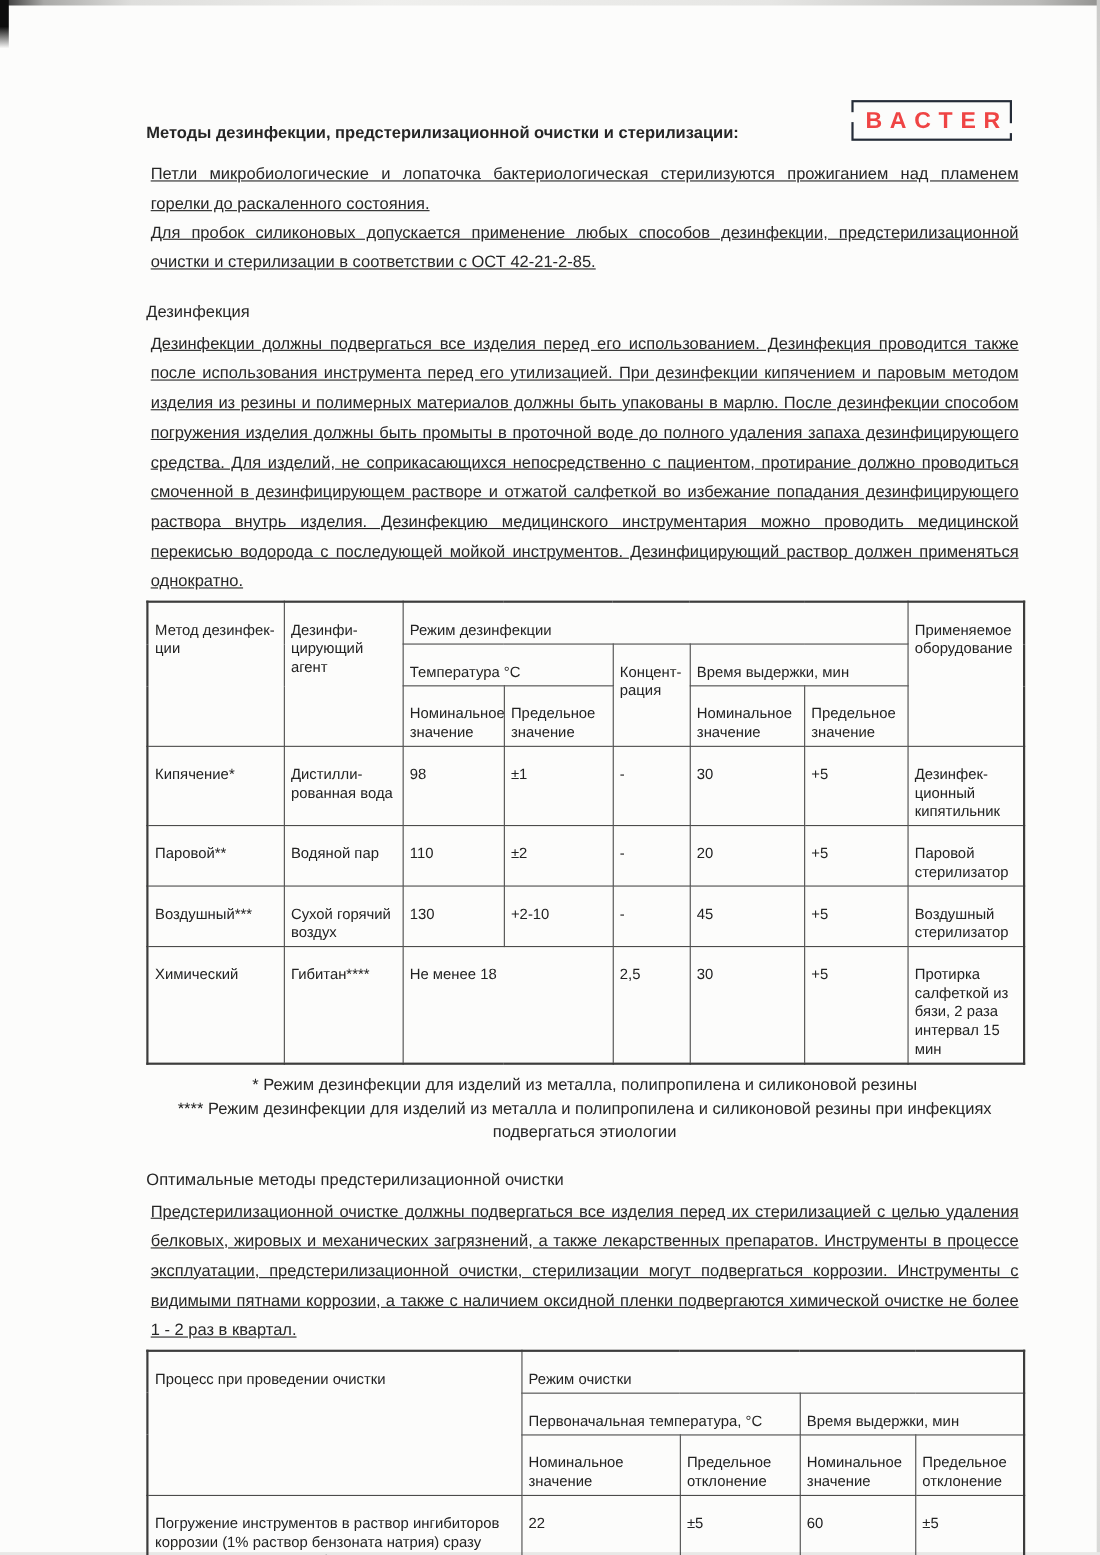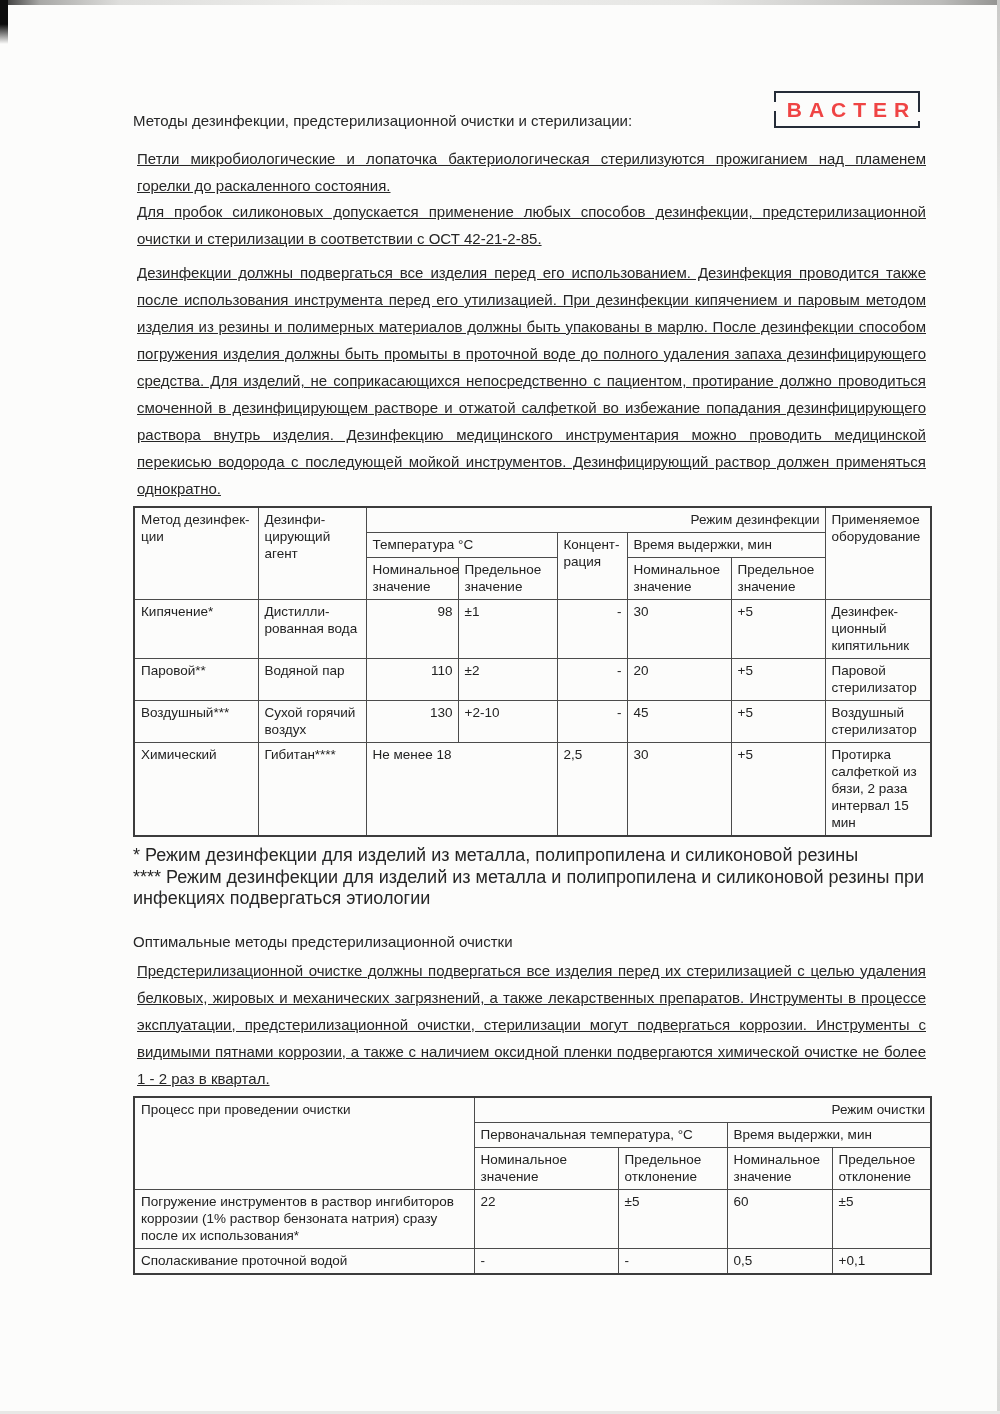--- a/index.html
+++ b/index.html
@@ -13,34 +13,34 @@
         background:linear-gradient(#c9c9c7,#ececea 15%,#e7e7e5 85%,#d8d8d6);}
   .scan-bottom{position:absolute;bottom:0;left:0;width:100%;height:3px;background:#e8e8e6;}
 
   .logo{position:absolute;top:91px;left:774px;width:146px;height:37px;box-sizing:border-box;
         border:2.5px solid #252c38;display:flex;align-items:center;justify-content:center;
         font-size:21px;font-weight:600;letter-spacing:7px;color:#ef4444;padding-left:9px;}
   .logo::before{content:"";position:absolute;left:-3px;top:9px;width:4px;height:9px;background:#fcfcfb;}
   .logo::after{content:"";position:absolute;right:-3px;top:19px;width:4px;height:9px;background:#fcfcfb;}
 
   .content{position:absolute;left:133px;top:0;width:797px;}
-  .title{font-size:15px;font-weight:normal;margin:112px 0 16px 0;}
+  .title{font-size:15px;font-weight:bold;margin:112px 0 16px 0;}
   .para{font-size:15px;line-height:26.5px;text-align:justify;margin:4px;text-decoration:underline;}
   .intro{margin-top:17px;}
   .heading{font-size:15px;margin-top:23px;}
   .para-body{margin-top:7px;line-height:27px;}
   .table-label{font-size:15px;margin-top:25px;margin-bottom:4px;}
 
   table.t{border-collapse:collapse;width:797px;table-layout:fixed;font-size:13.5px;line-height:17px;
         color:#222;border:2px solid #3c3c3c;margin:0;}
-  table.t th,table.t td{border:1px solid #4b4b4b;padding:3px 5px 4px 6px;vertical-align:top;
+  table.t th,table.t td{border:1px solid #4b4b4b;padding:16px 5px 4px 6px;vertical-align:top;
         text-align:left;font-weight:normal;white-space:pre-line;overflow:hidden;}
-  table.t .c{text-align:right;}
-
-  .footnotes{margin-top:8px;font-size:18px;line-height:21.5px;}
+  table.t .c{text-align:left;}
+
+  .footnotes{margin-top:8px;font-size:15px;line-height:21.5px;text-align:center;}
   .footnote{margin:0;}
 </style>
 </head>
 <body>
 
 <div class="page">
   <div class="scan-top"></div>
   <div class="scan-corner"></div>
   <div class="scan-right"></div>
   <div class="scan-bottom"></div>
@@ -50,20 +50,21 @@
   </div>
 
   <div class="content">
     <div class="title">Методы дезинфекции, предстерилизационной очистки и стерилизации:</div>
 
     <div class="para intro">
       <div>Петли микробиологические и лопаточка бактериологическая стерилизуются прожиганием над пламенем горелки до раскаленного состояния.</div>
       <div>Для пробок силиконовых допускается применение любых способов дезинфекции, предстерилизационной очистки и стерилизации в соответствии с ОСТ 42-21-2-85.</div>
     </div>
 
+    <div class="heading">Дезинфекция</div>
     <p class="para para-body">Дезинфекции должны подвергаться все изделия перед его использованием. Дезинфекция проводится также после использования инструмента перед его утилизацией. При дезинфекции кипячением и паровым методом изделия из резины и полимерных материалов должны быть упакованы в марлю. После дезинфекции способом погружения изделия должны быть промыты в проточной воде до полного удаления запаха дезинфицирующего средства.  Для изделий, не соприкасающихся непосредственно с пациентом, протирание должно проводиться смоченной в дезинфицирующем растворе и отжатой салфеткой во избежание попадания дезинфицирующего раствора внутрь изделия.  Дезинфекцию медицинского инструментария можно проводить медицинской перекисью водорода с последующей мойкой инструментов. Дезинфицирующий раствор должен применяться однократно.</p>
 
     <table class="t">
       <colgroup>
         <col style="width:124px">
           <col style="width:108px">
           <col style="width:92px">
           <col style="width:99px">
         <col style="width:70px">
           <col style="width:104px">

